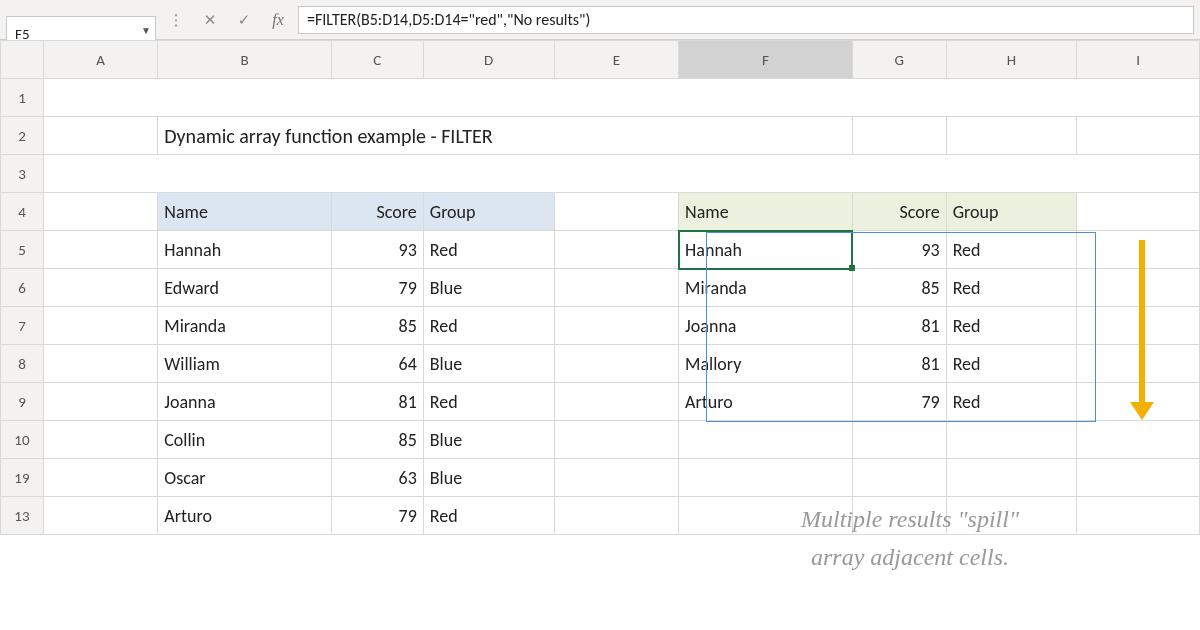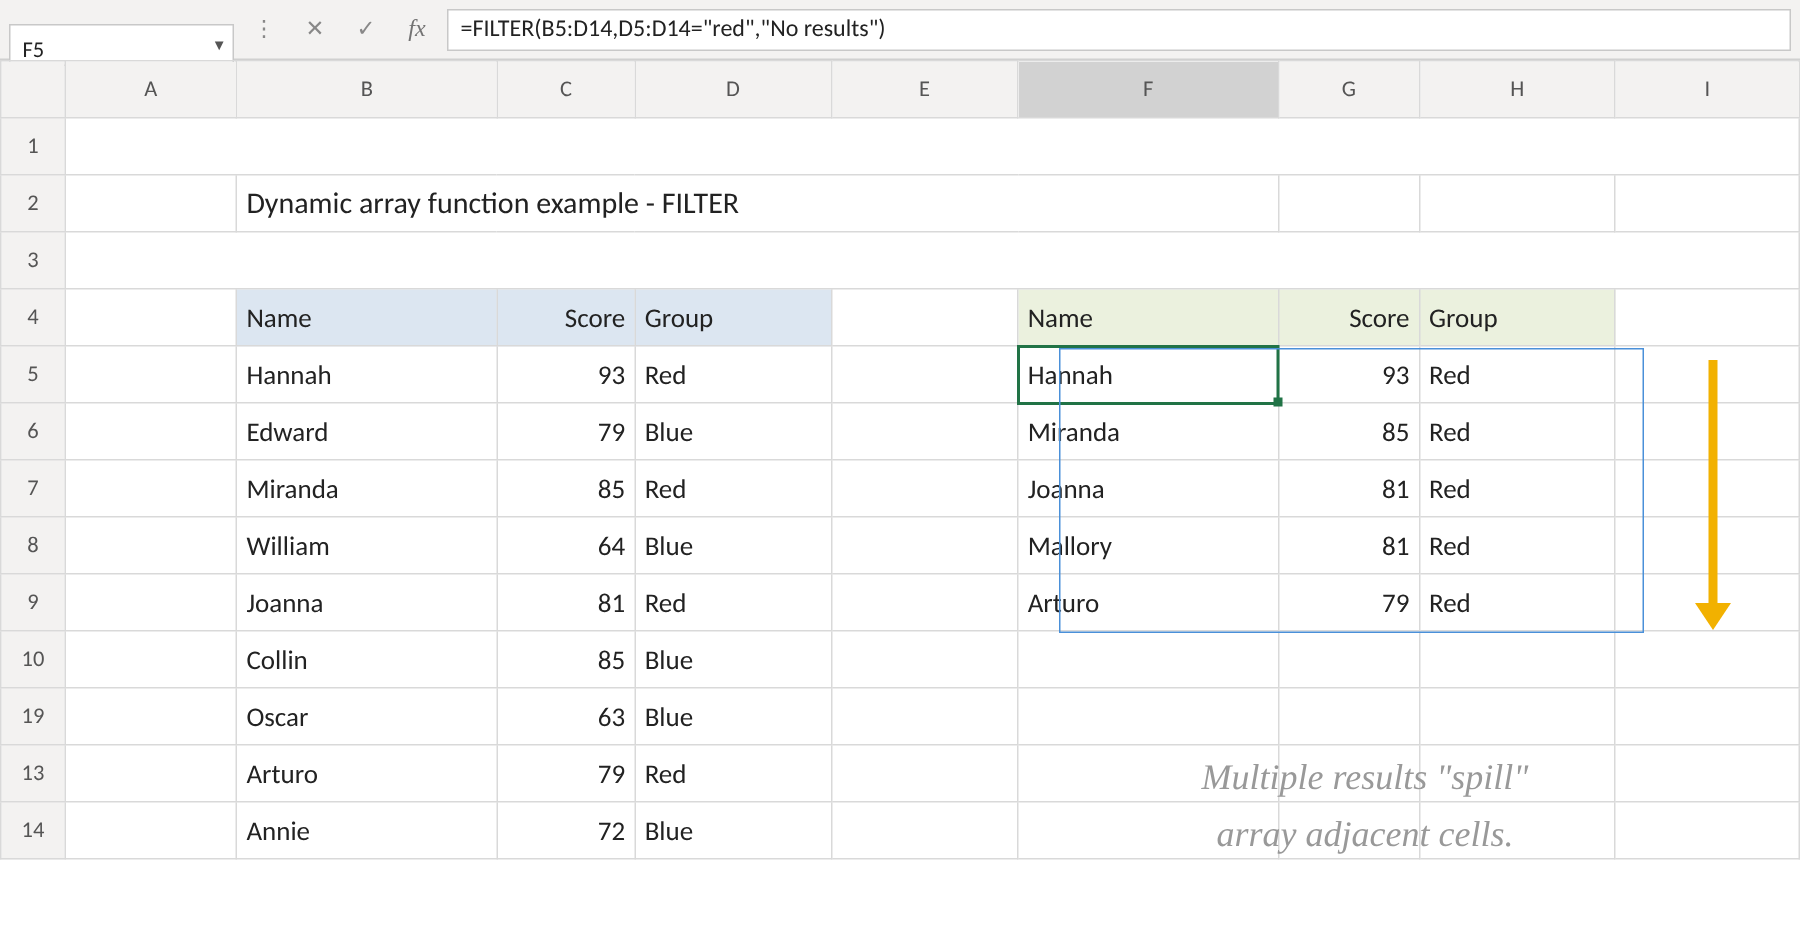--- a/index.html
+++ b/index.html
@@ -407,38 +407,20 @@
             </td>
             <td class="tbl-cell">
               <div class="cell">Red</div>
             </td>
             <td></td>
             <td></td>
             <td></td>
             <td></td>
             <td></td>
           </tr>
-          <tr>
-            <th class="rowhdr">14</th>
-            <td></td>
-            <td class="tbl-cell">
-              <div class="cell">Annie</div>
-            </td>
-            <td class="tbl-cell">
-              <div class="cell right">72</div>
-            </td>
-            <td class="tbl-cell">
-              <div class="cell">Blue</div>
-            </td>
-            <td></td>
-            <td></td>
-            <td></td>
-            <td></td>
-            <td></td>
-          </tr>
         </tbody>
 
   </table>
 
   <div class="spill-outline" style="left:706px; top:192px; width:390px; height:190px;"></div>
 
   <div class="arrow" style="left:1130px; top:200px; height:180px;">
     <div class="shaft"></div>
     <div class="head"></div>
   </div>

